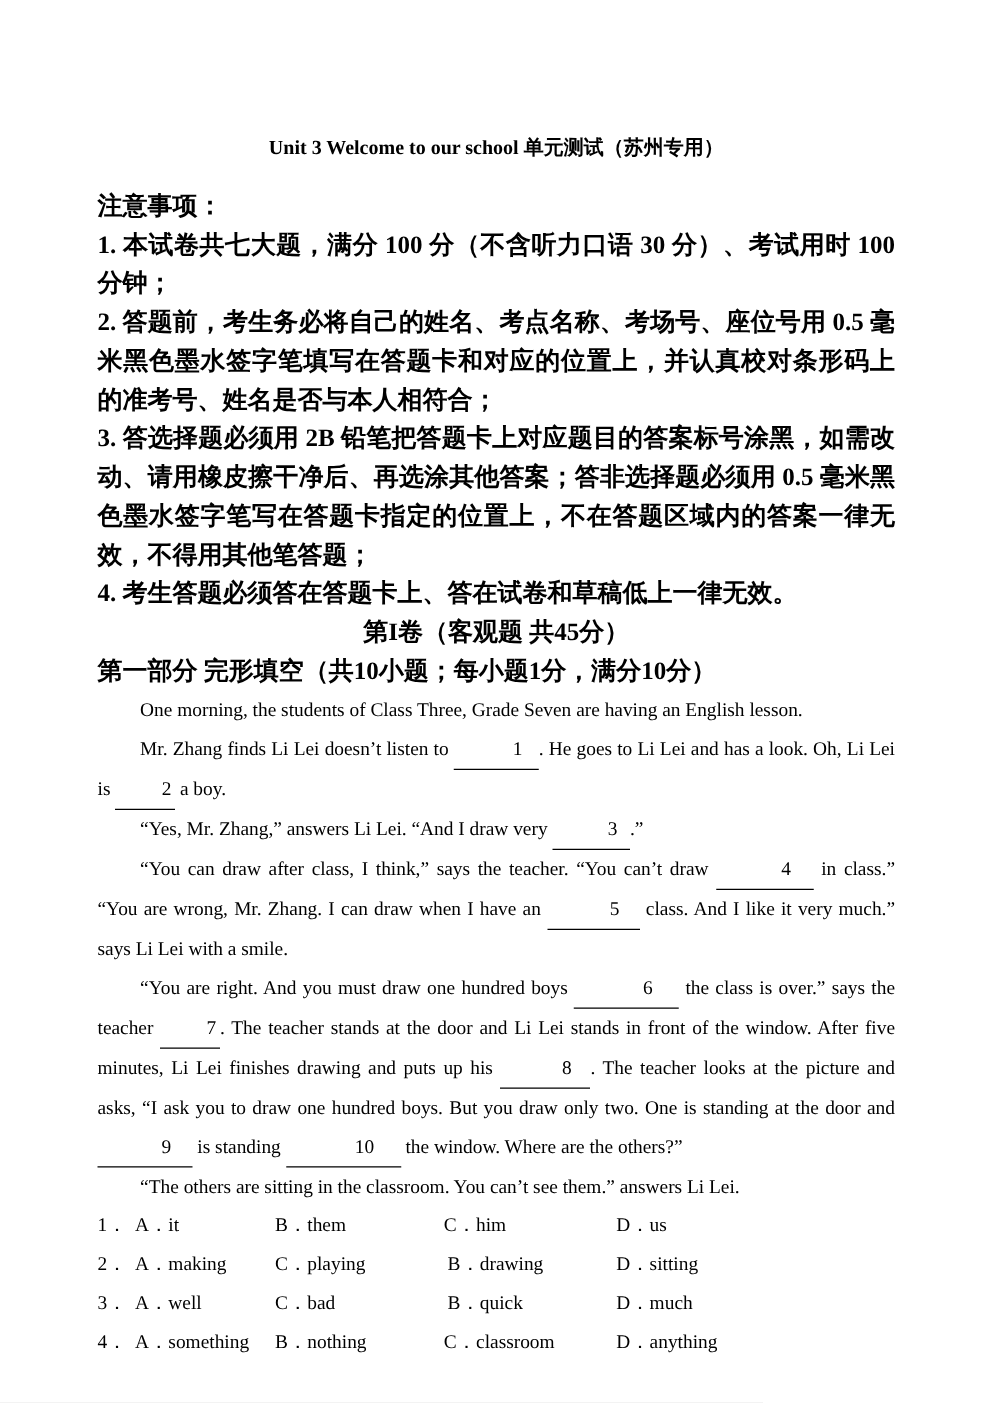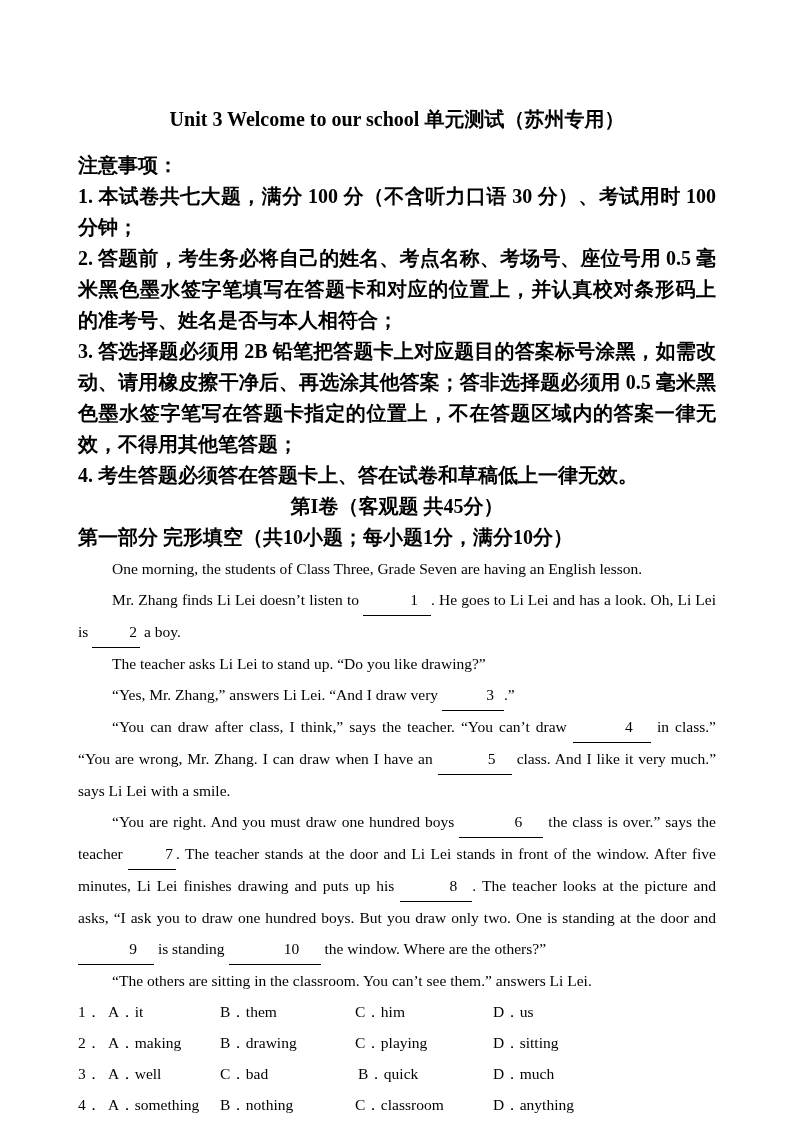--- a/index.html
+++ b/index.html
@@ -5,21 +5,21 @@
   html,body{margin:0;padding:0;background:#e9e9e9;}
   .page{
     width:793px;height:1122px;box-sizing:border-box;
     margin:0 auto;background:#ffffff;color:#000000;
     padding:104px 77px 0 78px;
     font-family:"Liberation Serif","DejaVu Serif",serif;
     font-size:15.5px;line-height:31px;
     overflow:hidden;
   }
   .title{
-    font-size:20px;font-weight:bold;text-align:center;
+    font-size:16px;font-weight:bold;text-align:center;
     margin:0 0 16px 0;line-height:30px;
   }
   p{margin:0;}
   .bold{font-weight:bold;}
   .cn{font-size:20px;}
   .center{text-align:center;}
   .just{text-align:justify;}
   .para{text-align:justify;text-indent:2.2em;}
   .blank{
     display:inline-block;border-bottom:1px solid #000;
@@ -46,40 +46,39 @@
     <p class="bold cn just">3. 答选择题必须用 2B 铅笔把答题卡上对应题目的答案标号涂黑，如需改动、请用橡皮擦干净后、再选涂其他答案；答非选择题必须用 0.5 毫米黑色墨水签字笔写在答题卡指定的位置上，不在答题区域内的答案一律无效，不得用其他笔答题；</p>
     <p class="bold cn just">4. 考生答题必须答在答题卡上、答在试卷和草稿低上一律无效。</p>
   </div>
 
   <p class="bold cn center">第I卷（客观题 共45分）</p>
   <p class="bold cn">第一部分 完形填空（共10小题；每小题1分，满分10分）</p>
 
   <div>
       <p class="para">One morning, the students of Class Three, Grade Seven are having an English lesson.</p>
       <p class="para">Mr. Zhang finds Li Lei doesn’t listen to <span class="blank" style="min-width: 68px;">1</span>. He goes to Li Lei and has a look. Oh, Li Lei is <span class="blank" style="min-width: 46px;">2</span> a boy.</p>
-      <p class="para">The teacher asks Li Lei to stand up. “Do you like drawing?”</p>
       <p class="para">“Yes, Mr. Zhang,” answers Li Lei. “And I draw very <span class="blank" style="min-width: 62px;">3</span>.”</p>
       <p class="para">“You can draw after class, I think,” says the teacher. “You can’t draw <span class="blank" style="min-width: 78px;">4</span> in class.” “You are wrong, Mr. Zhang. I can draw when I have an <span class="blank" style="min-width: 74px;">5</span> class. And I like it very much.” says Li Lei with a smile.</p>
       <p class="para">“You are right. And you must draw one hundred boys <span class="blank" style="min-width: 84px;">6</span> the class is over.” says the teacher <span class="blank" style="min-width: 46px;">7</span>. The teacher stands at the door and Li Lei stands in front of the window. After five minutes, Li Lei finishes drawing and puts up his <span class="blank" style="min-width: 72px;">8</span>. The teacher looks at the picture and asks, “I ask you to draw one hundred boys. But you draw only two. One is standing at the door and <span class="blank" style="min-width: 76px;">9</span> is standing <span class="blank" style="min-width: 92px;">10</span> the window. Where are the others?”</p>
       <p class="para">“The others are sitting in the classroom. You can’t see them.” answers Li Lei.</p>
     </div>
 
   <div>
       <div class="opt-row">
         <span class="q-num">1．</span>
         <span class="opt opt-0">A．it</span>
         <span class="opt opt-1">B．them</span>
         <span class="opt opt-2">C．him</span>
         <span class="opt opt-3">D．us</span>
       </div>
       <div class="opt-row">
         <span class="q-num">2．</span>
         <span class="opt opt-0">A．making</span>
+        <span class="opt opt-2">C．playing</span>
         <span class="opt opt-1">B．drawing</span>
-        <span class="opt opt-2">C．playing</span>
         <span class="opt opt-3">D．sitting</span>
       </div>
       <div class="opt-row">
         <span class="q-num">3．</span>
         <span class="opt opt-0">A．well</span>
         <span class="opt opt-2">C．bad</span>
         <span class="opt opt-1">B．quick</span>
         <span class="opt opt-3">D．much</span>
       </div>
       <div class="opt-row">

